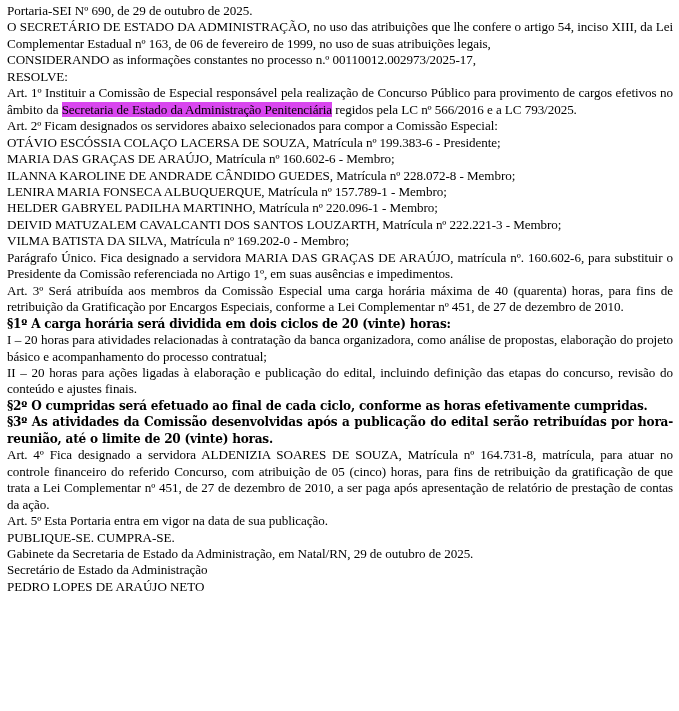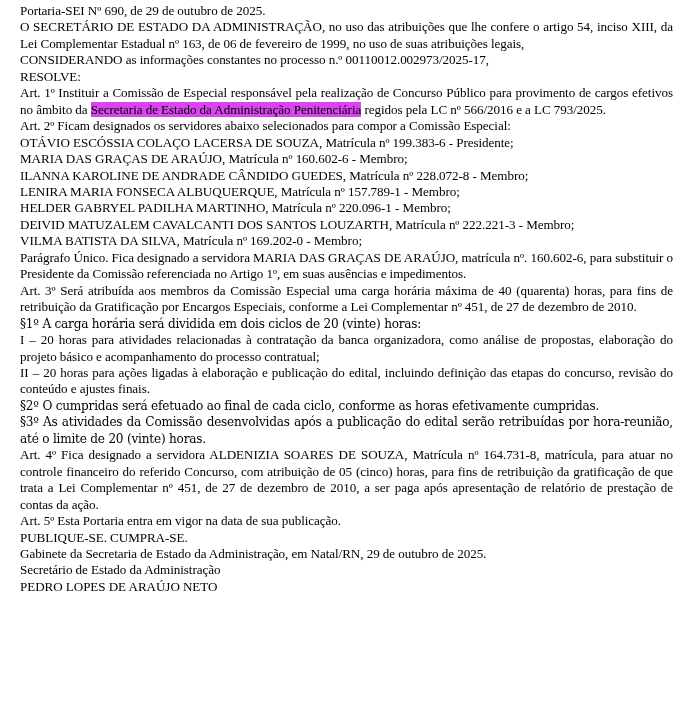--- a/index.html
+++ b/index.html
@@ -13,21 +13,21 @@
     height: 711px;
     overflow: hidden;
     font-family: "Liberation Serif", "DejaVu Serif", serif;
     color: #000000;
     -webkit-font-smoothing: antialiased;
   }
   .doc {
     box-sizing: border-box;
     width: 679px;
     height: 711px;
-    padding: 3px 6px 0 20px;
+    padding: 3px 6px 0 7px;
   }
   .p {
     font-size: 13.1px;
     line-height: 16.45px;
     text-align: justify;
     text-justify: inter-word;
     margin: 0;
     padding: 0;
     hyphens: none;
     letter-spacing: -0.005em;
@@ -37,20 +37,21 @@
     text-align: left;
   }
   .hl {
     background-color: #d946ef;
     color: #000000;
   }
   .semi {
     font-family: "DejaVu Serif", "Liberation Serif", serif;
     font-size: 12.1px;
     letter-spacing: -0.018em;
+    font-weight: bold;
   }
 </style>
 </head>
 <body>
 
 <div class="doc">
 
   <p class="p noj">Portaria-SEI Nº 690, de 29 de outubro de 2025.</p>
 
   <p class="p"> O SECRETÁRIO DE ESTADO DA ADMINISTRAÇÃO, no uso das atribuições que lhe confere o artigo 54, inciso XIII, da Lei Complementar Estadual nº 163, de 06 de fevereiro de 1999, no uso de suas atribuições legais,</p>

